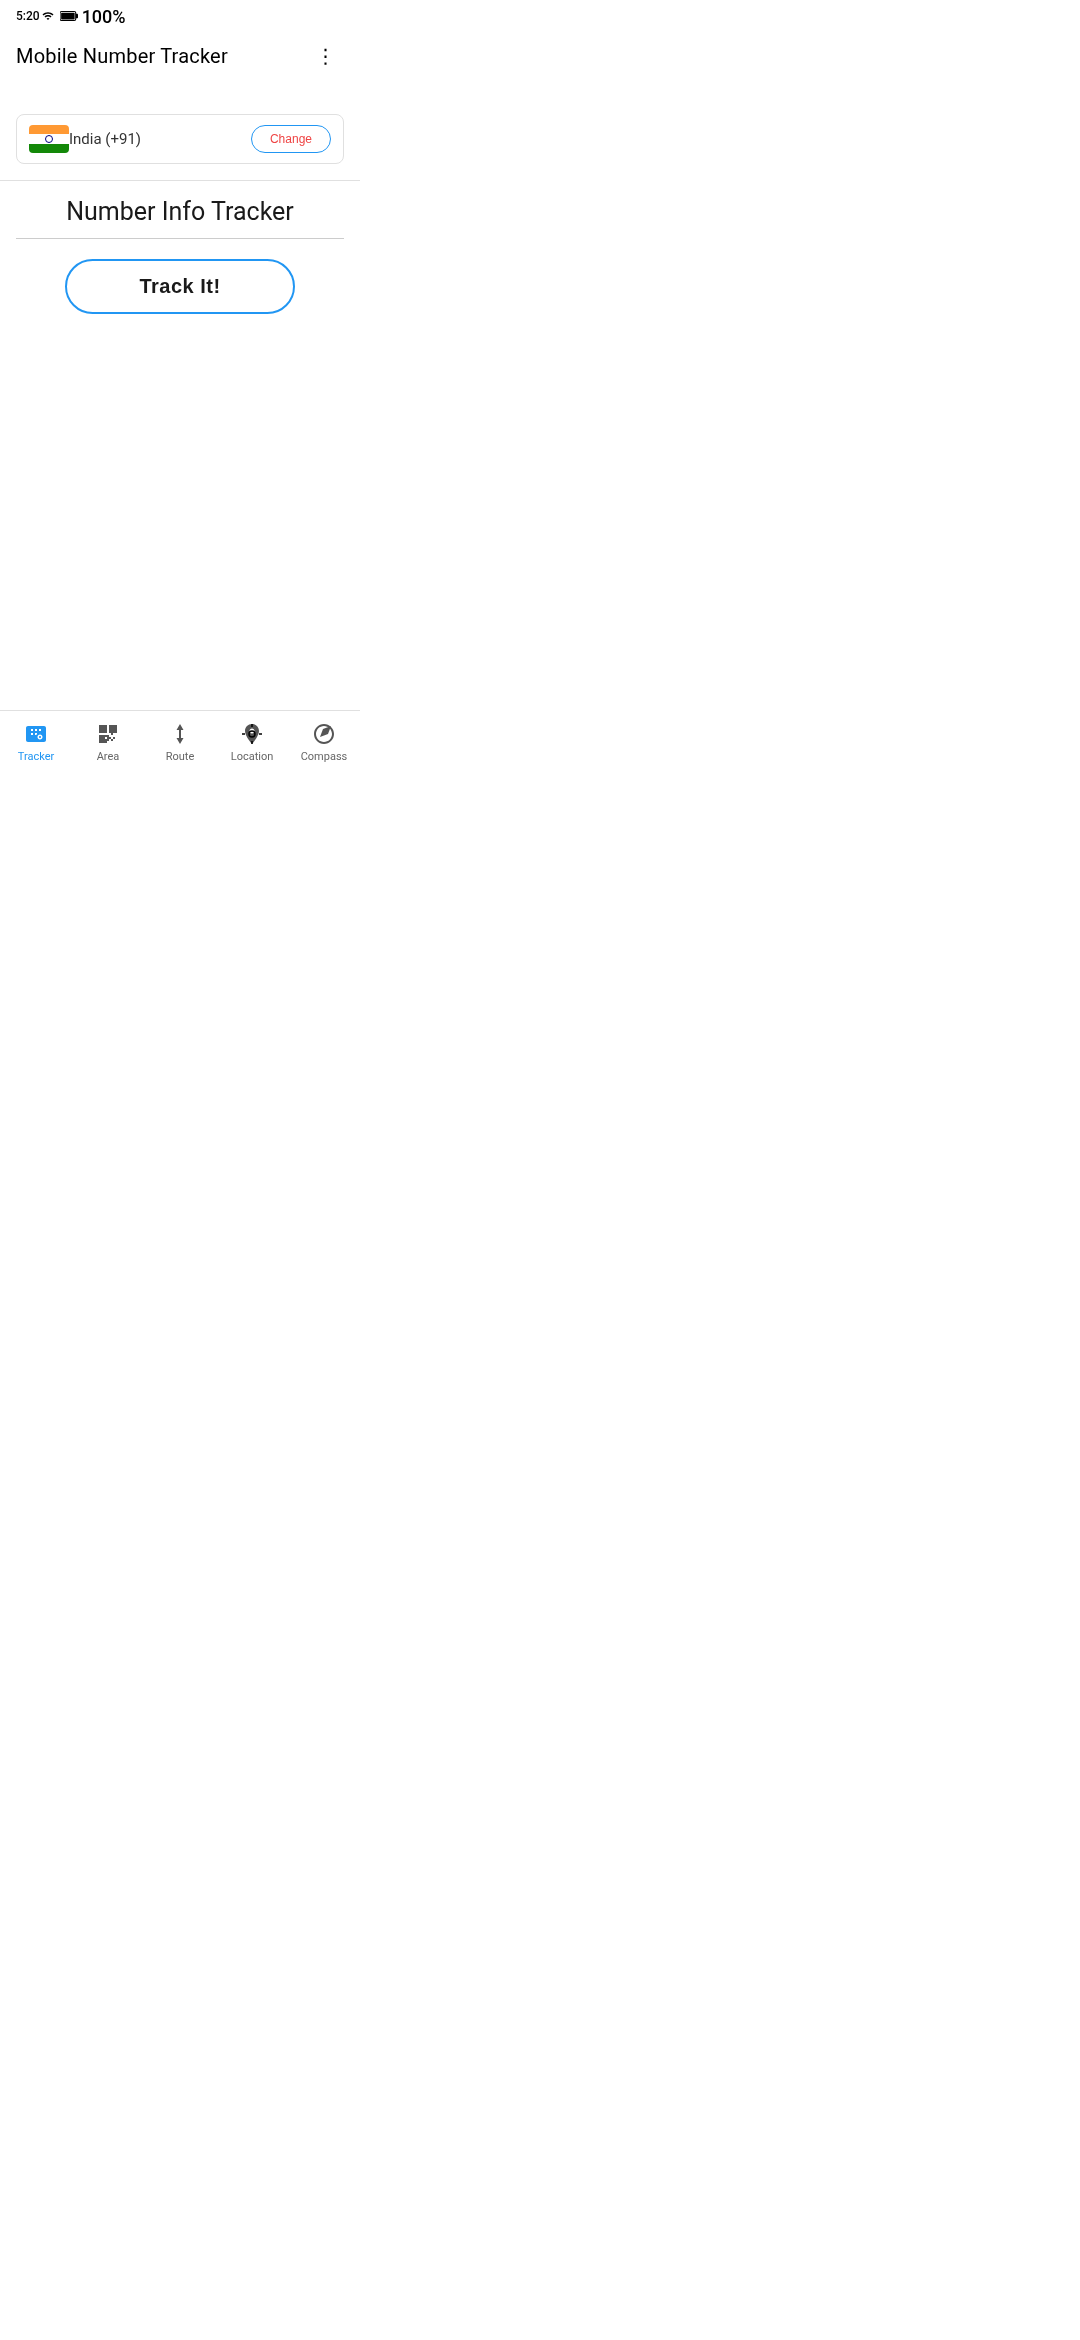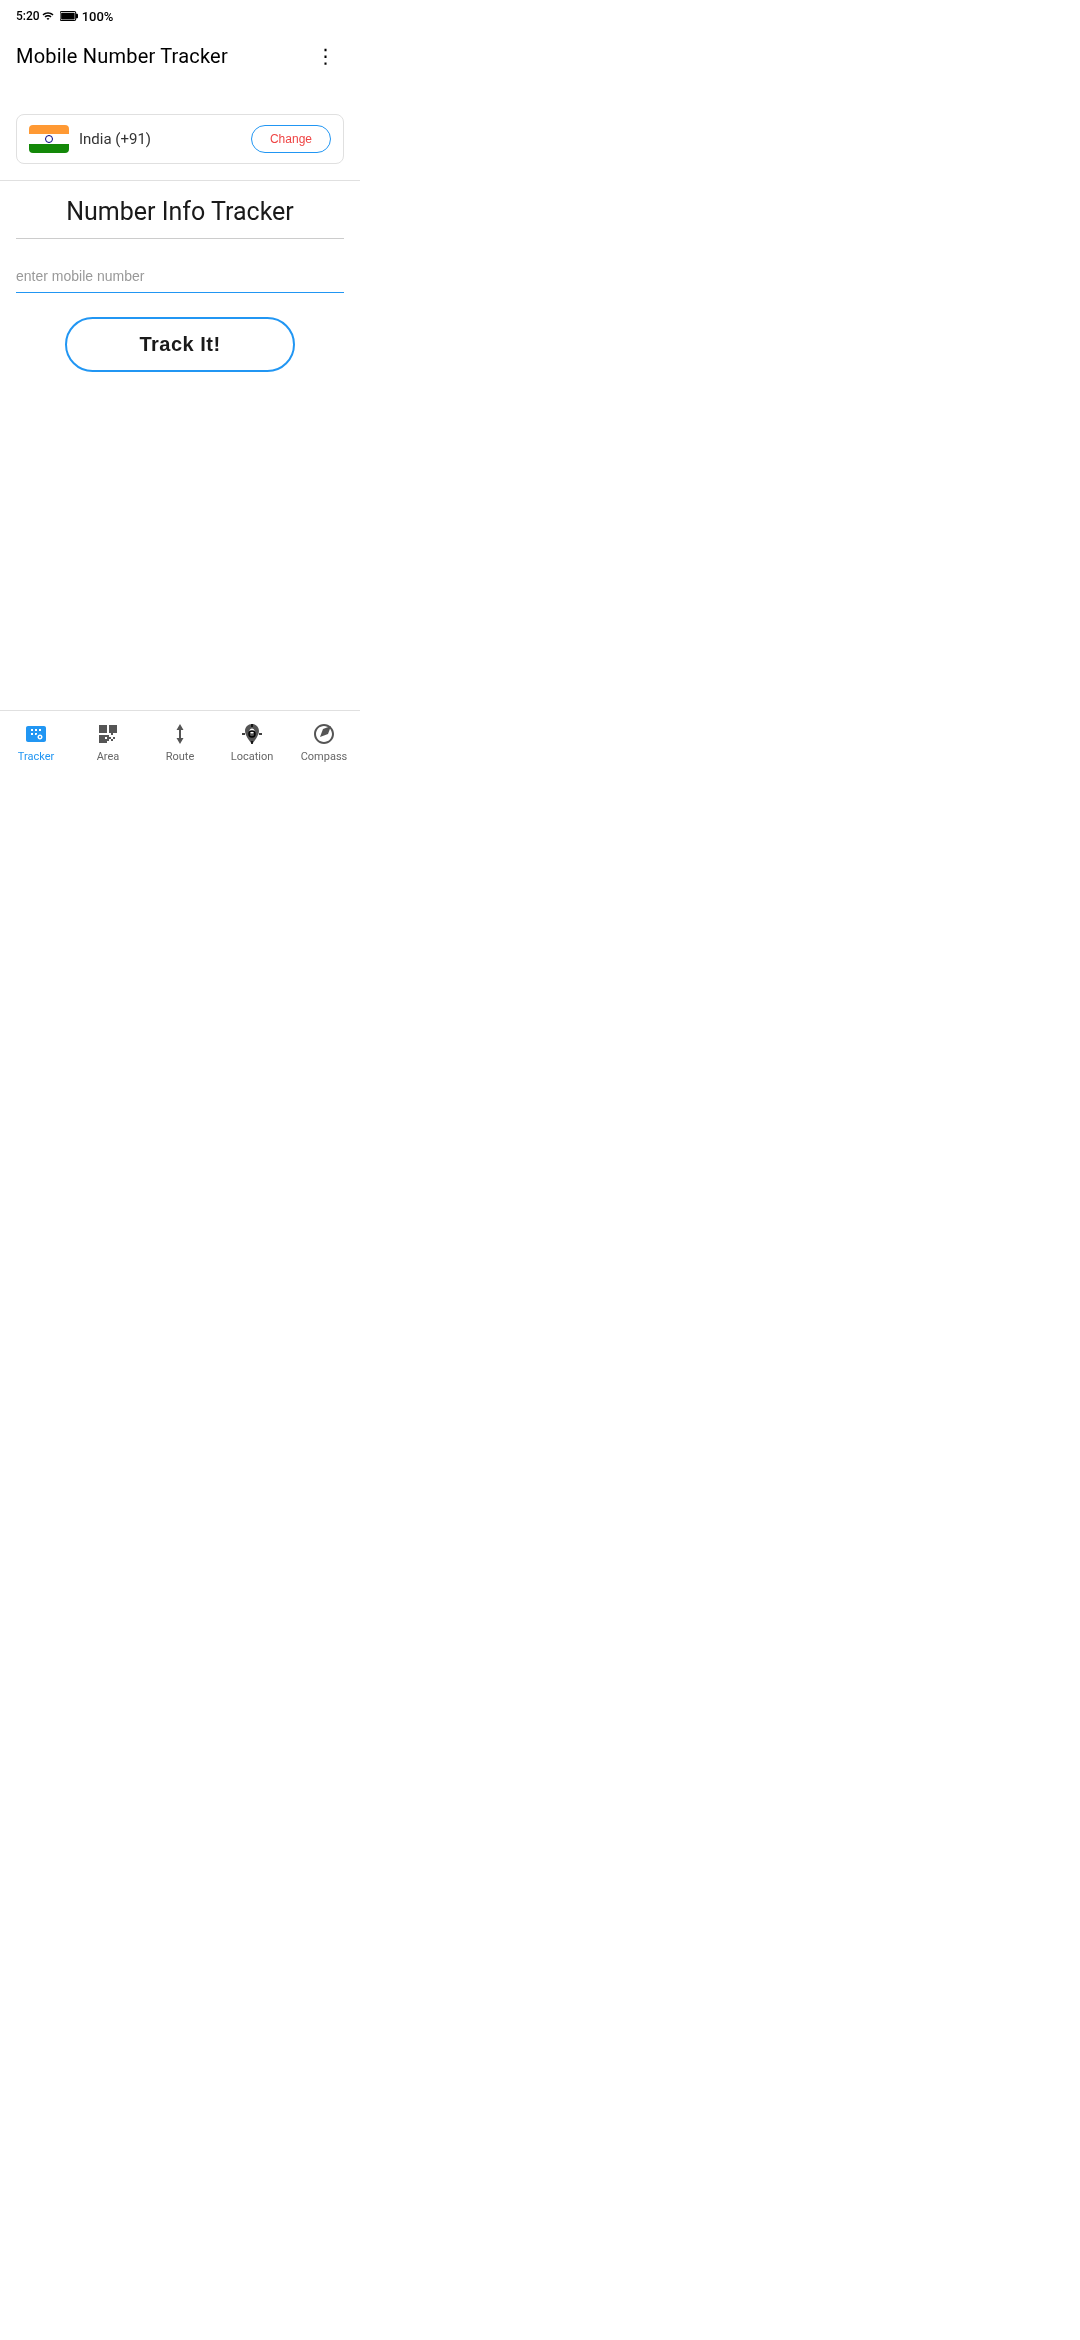--- a/index.html
+++ b/index.html
@@ -30,21 +30,21 @@
     .status-left {
       font-size: 12px;
       font-weight: 500;
       color: #000;
     }
 
     .status-right {
       display: flex;
       align-items: center;
       gap: 4px;
-      font-size: 13px;
+      font-size: 18px;
       font-weight: 500;
       color: #000;
     }
 
     .wifi-icon {
       width: 16px;
       height: 12px;
     }
 
     
@@ -90,21 +90,20 @@
       justify-content: space-between;
       border: 1px solid #e0e0e0;
       border-radius: 8px;
       padding: 10px 12px;
       background: #fff;
     }
 
     .country-info {
       display: flex;
       align-items: center;
-      gap: 10px;
     }
 
     .flag-container {
       width: 40px;
       height: 28px;
       border-radius: 4px;
       overflow: hidden;
       display: flex;
       flex-direction: column;
     }
@@ -307,21 +306,20 @@
     <span class="country-name">India (+91)</span>
   </div>
   <button class="change-btn">Change</button>
 </div>
 
 <div class="divider"></div>
 
 <div class="main-content">
   <h2 class="section-title">Number Info Tracker</h2>
   <div class="section-divider"></div>
-  <input class="phone-input" type="tel" placeholder="enter mobile number" style="">
   <button class="track-btn">Track It!</button>
 </div>
 
 <nav class="bottom-nav">
 
   <div class="nav-item active">
     <div class="nav-icon">
       <svg viewBox="0 0 24 24" xmlns="http://www.w3.org/2000/svg">
         <path d="M20 4H4c-1.1 0-2 .9-2 2v12c0 1.1.9 2 2 2h16c1.1 0 2-.9 2-2V6c0-1.1-.9-2-2-2zM9 13H7v-2h2v2zm0-4H7V7h2v2zm4 4h-2v-2h2v2zm0-4h-2V7h2v2zm4 4h-2v-2h2v2zm0-4h-2V7h2v2z"></path>
         <circle cx="16" cy="15" r="4" fill="#2196F3"></circle>

